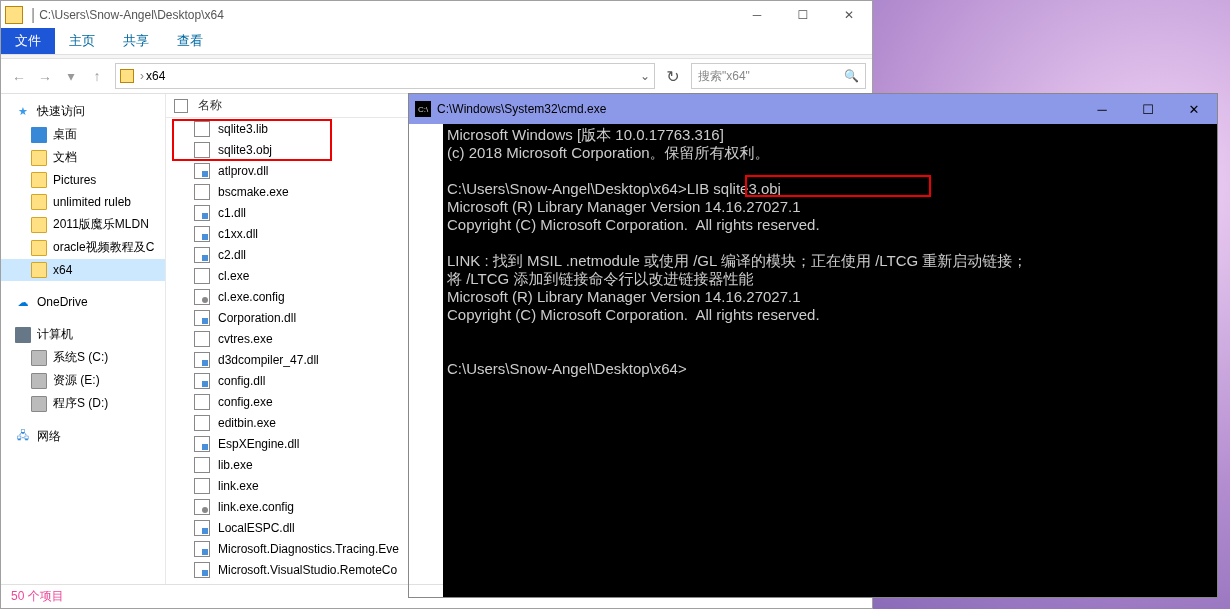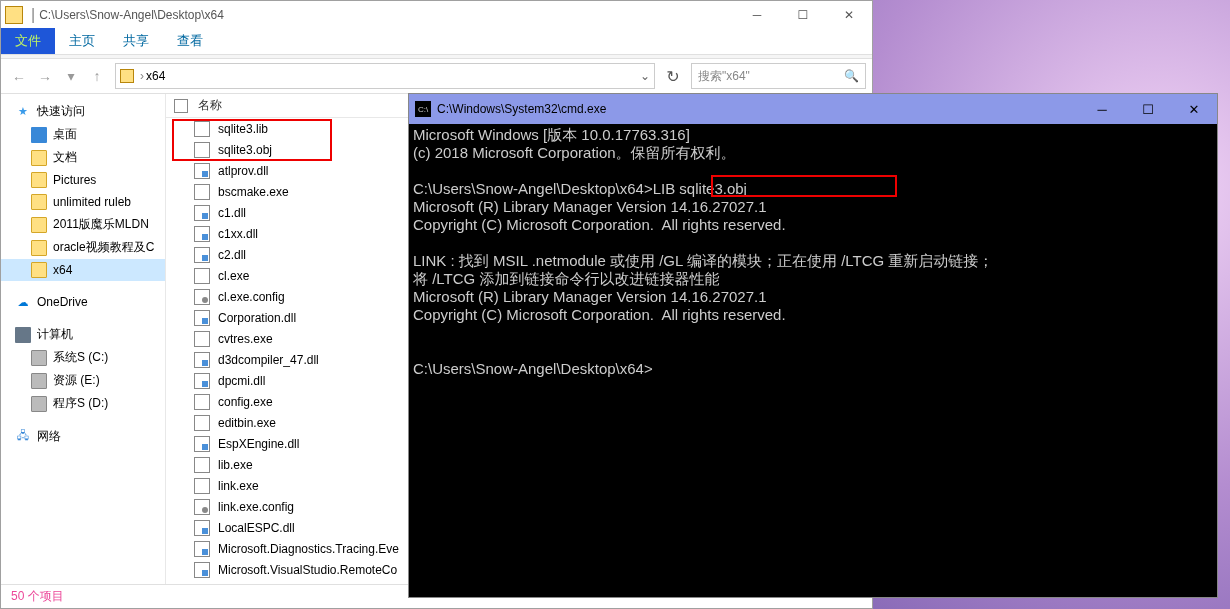--- a/index.html
+++ b/index.html
@@ -7,21 +7,21 @@
 .bgdecor{position:absolute;right:0;top:0;width:360px;height:609px;background:radial-gradient(circle at 80% 30%,#e8c9f0 10%,#b48dd0 60%,#8a6bb8 100%);z-index:0;}
 .explorer{position:absolute;left:0;top:0;width:873px;height:609px;background:#fff;z-index:1;display:flex;flex-direction:column;border:1px solid #a0a0a0;}
 .titlebar{height:28px;display:flex;align-items:center;background:#fff;}
 .titlebar .sysicon{width:18px;height:18px;margin:0 4px;background:#ffe083;border:1px solid #b8860b;}
 .titlebar .dsep{color:#888;margin:0 4px;}
 .titlebar .ttxt{font-size:12px;color:#555;}
 .winbtns{margin-left:auto;display:flex;}
 .winbtn{width:46px;height:28px;display:flex;align-items:center;justify-content:center;font-size:12px;color:#555;}
 .ribbon{height:26px;background:#fff;display:flex;align-items:end;border-bottom:1px solid #e0e0e0;}
 .ribbontab{padding:4px 14px;font-size:13px;color:#0369a1;}
-.ribbontab.file{background:#1e56d8;color:#bef264;}
+.ribbontab.file{background:#1e56d8;color:#ffffff;}
 .ribbonstrip{height:4px;background:#f5f5f5;border-bottom:1px solid #e0e0e0;}
 .addrrow{height:34px;display:flex;align-items:center;padding:2px 6px;gap:6px;background:#fff;}
 .navarrows{display:flex;gap:2px;}
 .navbtn{width:24px;height:24px;display:flex;align-items:center;justify-content:center;color:#999;font-size:14px;}
 .addrbar{flex:0 0 540px;height:26px;border:1px solid #ccc;display:flex;align-items:center;padding:0 4px;font-size:12px;}
 .addrbar .fic{width:14px;height:14px;background:#ffe083;border:1px solid #b8860b;margin-right:4px;}
 .addrbar .chev{color:#888;margin:0 2px;}
 .addrbar .drop{margin-left:auto;color:#666;}
 .refbtn{width:24px;height:24px;display:flex;align-items:center;justify-content:center;color:#555;}
 .searchbox{flex:1;height:26px;border:1px solid #ccc;padding:0 6px;font-size:12px;color:#888;display:flex;align-items:center;}
@@ -53,21 +53,21 @@
 .fic2.cfg::after{content:"";position:absolute;width:6px;height:6px;background:#888;border-radius:50%;bottom:1px;right:1px;}
 .redbox{position:absolute;border:2px solid #e00;pointer-events:none;}
 .status{height:24px;border-top:1px solid #e0e0e0;display:flex;align-items:center;padding:0 10px;font-size:12px;color:#ec4899;}
 
 .cmd{position:absolute;left:408px;top:93px;width:810px;height:505px;z-index:5;display:flex;flex-direction:column;border:1px solid #888;}
 .cmdtitle{height:30px;background:#8c99e8;display:flex;align-items:center;padding-left:6px;font-size:12px;color:#000;}
 .cmdtitle .cic{width:16px;height:16px;background:#000;color:#ccc;font-size:8px;display:flex;align-items:center;justify-content:center;margin-right:6px;}
 .cmdbtns{margin-left:auto;display:flex;}
 .cmdbtn{width:46px;height:30px;display:flex;align-items:center;justify-content:center;color:#000;font-size:13px;}
 .cmdbtn.cx{background:transparent;}
-.cmdbody{flex:1;background:#000;color:#ccc;font-family:"NSimSun","SimSun","Consolas",monospace;font-size:15px;line-height:17px;padding:2px 4px;white-space:pre;overflow:hidden;position:relative;}
+.cmdbody{flex:1;background:#000;color:#ccc;font-family:"NSimSun","SimSun","Consolas",monospace;font-size:15px;line-height:17px;padding:2px 4px;white-space:pre;overflow:hidden;position:relative;margin-left:34px;}
 .cmdred{position:absolute;border:2px solid #e00;pointer-events:none;}
 </style>
 </head>
 <body>
 
 <div class="bgdecor"></div>
 
 <div class="explorer">
   <div class="titlebar">
     <span class="sysicon"></span>
@@ -216,21 +216,21 @@
           <div class="frow">
             <span class="fic2 exe"></span>
             <span>cvtres.exe</span>
           </div>
           <div class="frow">
             <span class="fic2 dll"></span>
             <span>d3dcompiler_47.dll</span>
           </div>
           <div class="frow">
             <span class="fic2 dll"></span>
-            <span>dpcmi.dll</span>
+            <span>config.dll</span>
           </div>
           <div class="frow">
             <span class="fic2 exe"></span>
             <span>config.exe</span>
           </div>
           <div class="frow">
             <span class="fic2 exe"></span>
             <span>editbin.exe</span>
           </div>
           <div class="frow">

